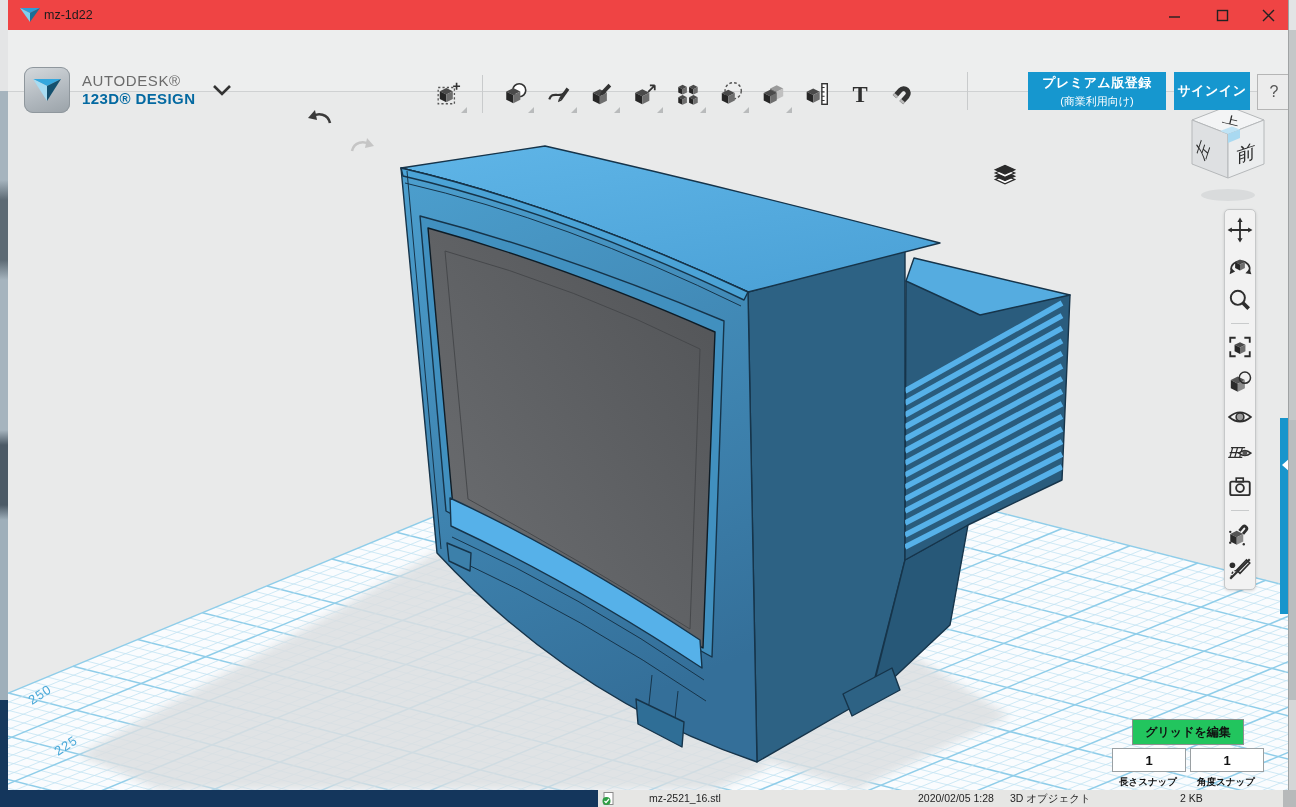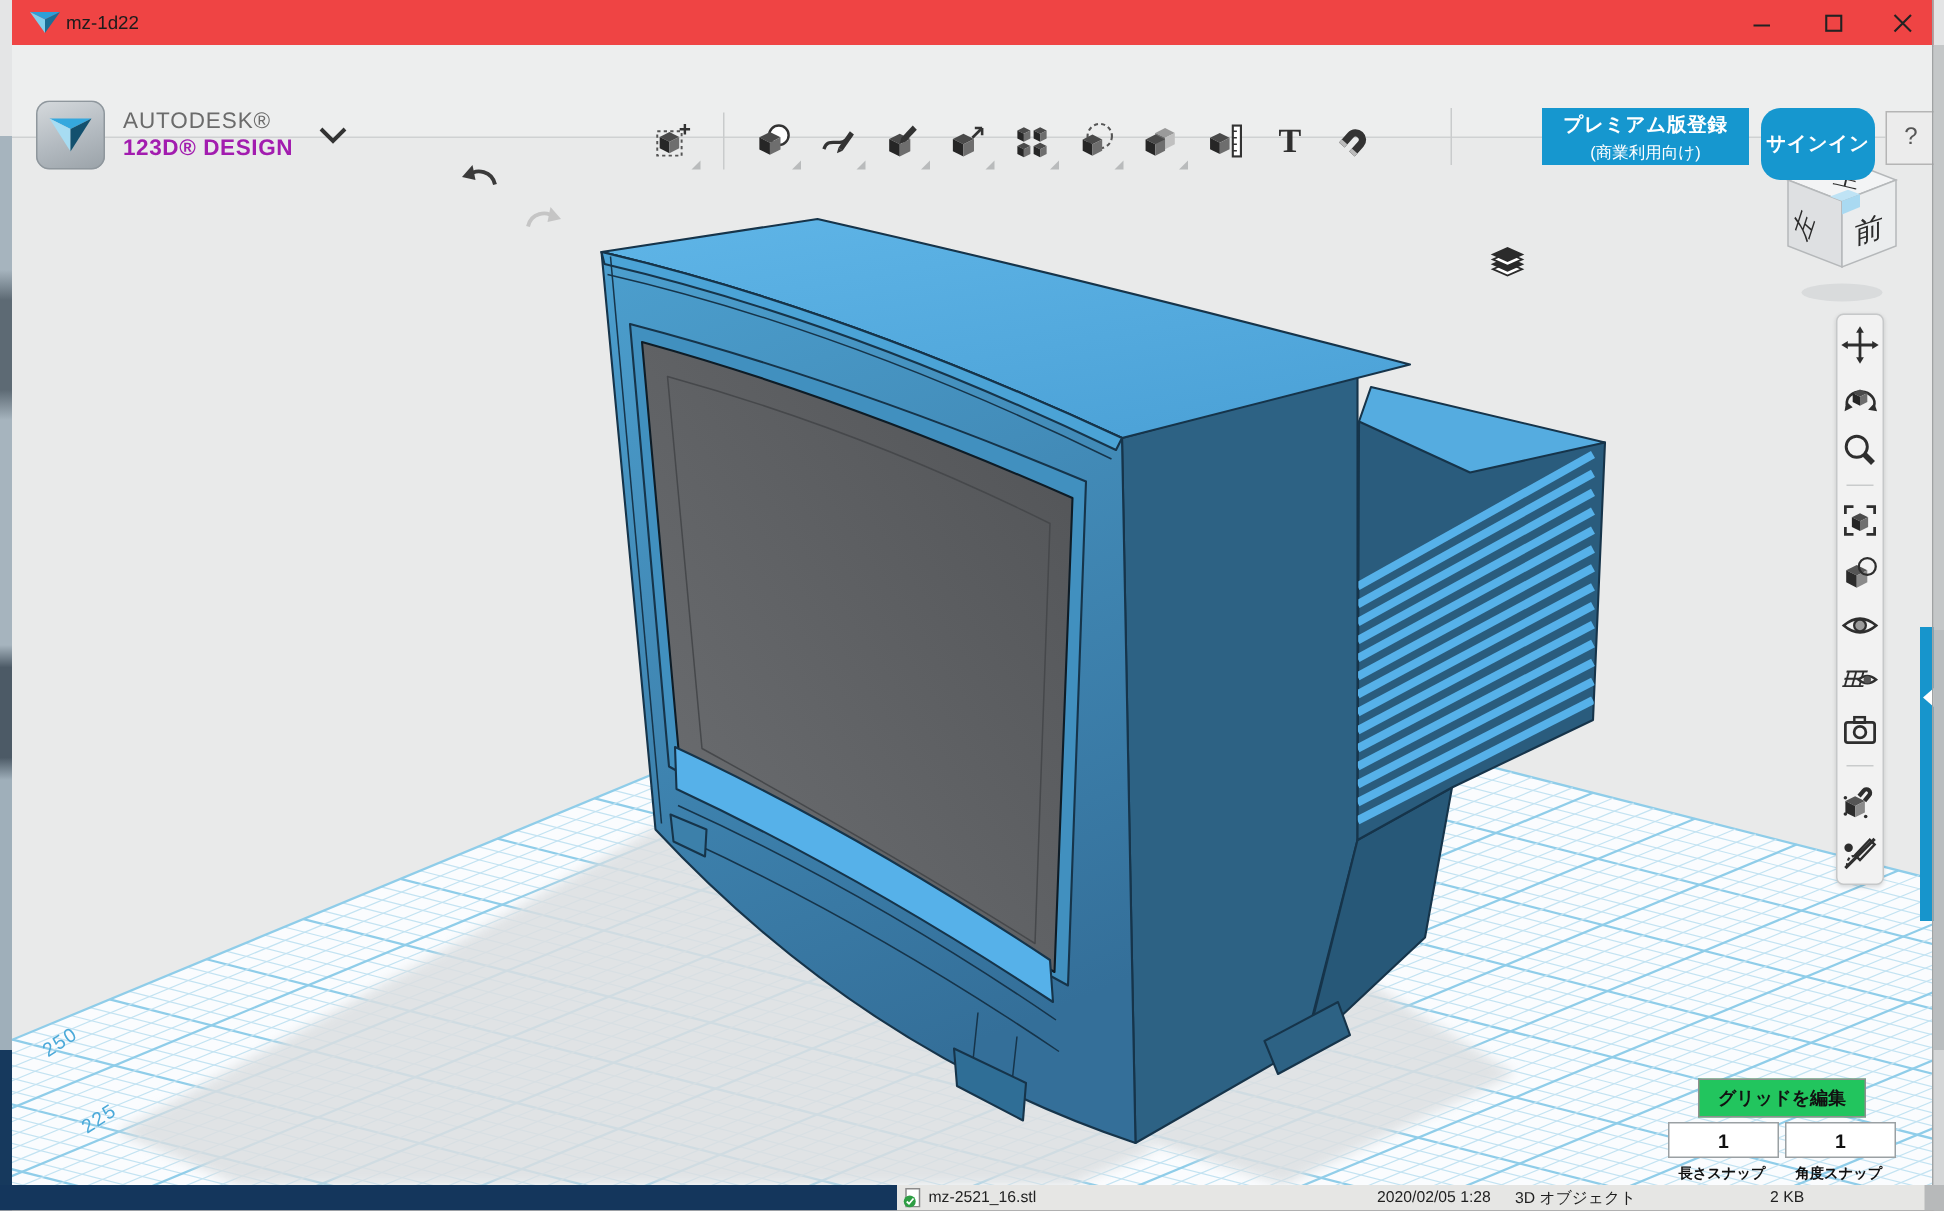--- a/index.html
+++ b/index.html
@@ -11,21 +11,21 @@
   #toolbar{left:8px;top:30px;width:1280px;height:61px;background:#EDEEEE;border-bottom:1px solid #CFD1D2;z-index:20;}
   #viewport{left:8px;top:91px;width:1280px;height:699px;background:#E9EAEA;overflow:hidden;z-index:5;}
   #title-text{left:36px;top:8px;font-size:12.5px;color:#1c1c1c;}
   .wbtn{top:0;width:36px;height:30px;display:flex;align-items:center;justify-content:center;cursor:default;}
   
   #logo-box{left:16px;top:37px;width:46px;height:46px;border-radius:9px;
             background:linear-gradient(160deg,#D6DADD 0%,#B3BAC0 55%,#9AA2A8 100%);
             display:flex;align-items:center;justify-content:center;box-shadow:inset 0 0 0 1px #8F979D;}
   #brand{left:74px;top:43px;line-height:1;}
   #brand .l1{font-size:15px;color:#6b6b6b;letter-spacing:.6px;}
-  #brand .l2{font-size:15px;font-weight:bold;color:#a21caf;letter-spacing:.4px;margin-top:3px;}
+  #brand .l2{font-size:15px;font-weight:bold;color:#0369a1;letter-spacing:.4px;margin-top:3px;}
   .tbbtn{width:28px;height:28px;display:flex;align-items:center;justify-content:center;position:relative;}
   #tools{left:427px;top:45px;display:flex;gap:15px;align-items:center;}
   .vsep{width:1px;height:38px;background:#C9CBCC;margin:0 4px;align-self:center;}
   .dd{position:absolute;right:-4px;bottom:-5px;width:0;height:0;
       border-left:6px solid transparent;border-bottom:6px solid #B9BBBC;}
   .bluebtn{background:var(--c-accent);color:#fff;display:flex;flex-direction:column;align-items:center;justify-content:center;text-align:center;cursor:default;}
   .bluebtn .bl{font-size:13px;font-weight:bold;letter-spacing:.5px;font-family:Liberation Mono, monospace;}
   .bluebtn .sl{font-size:11px;margin-top:2px;}
   #help-btn{background:#ECECEC;border:1px solid #B5B5B5;color:#555;font-size:16px;
             display:flex;align-items:center;justify-content:center;}
@@ -752,36 +752,36 @@
           <polygon points="3,14 12,18 21,14 12,10" fill="#2b2b2b"></polygon>
           <polygon points="3,11 12,15 21,11 12,7" fill="#fff"></polygon>
           <polygon points="3,8 12,12 21,8 12,4" fill="#2b2b2b"></polygon>
         </g>
       </svg>
     </div>
     <div class="bluebtn abs" style="left:1020px;top:42px;width:138px;height:38px;">
       <div class="bl">プレミアム版登録</div>
       <div class="sl">(商業利用向け)</div>
     </div>
-    <div class="bluebtn abs" style="left:1166px;top:42px;width:76px;height:48px;border-radius:13px;">
+    <div class="bluebtn abs" style="left:1166px;top:42px;width:76px;height:38px;">
       <div class="bl">サインイン</div>
     </div>
     <div id="help-btn" class="abs" style="left:1249px;top:44px;width:32px;height:34px;">?</div>
   </div>
 
   <div id="sliver-left" class="abs"></div>
   <div id="sliver-right" class="abs"></div>
 
   <div id="bottom-bar" class="abs">
     <div class="navy"></div>
     <svg class="cell" style="left:602px;top:2px;" width="13" height="13" viewBox="0 0 13 13">
       <rect x="2" y="0.5" width="9" height="12" fill="#fff" stroke="#8a8a8a"></rect>
       <circle cx="4.5" cy="9" r="4" fill="#2E9E44"></circle>
       <path d="M2.5,9 l1.5,1.5 L7,7" stroke="#fff" stroke-width="1.2" fill="none"></path>
     </svg>
-    <div class="cell" style="left:604px;padding-left:15px;">mz-2521_16.stl</div>
+    <div class="cell" style="left:634px;padding-left:15px;">mz-2521_16.stl</div>
     <div class="cell" style="left:918px;">2020/02/05 1:28</div>
     <div class="cell" style="left:1010px;">3D オブジェクト</div>
     <div class="cell" style="left:1180px;">2 KB</div>
     <div class="grayblk"></div>
   </div>
 
 </div>
 
 </body></html>

